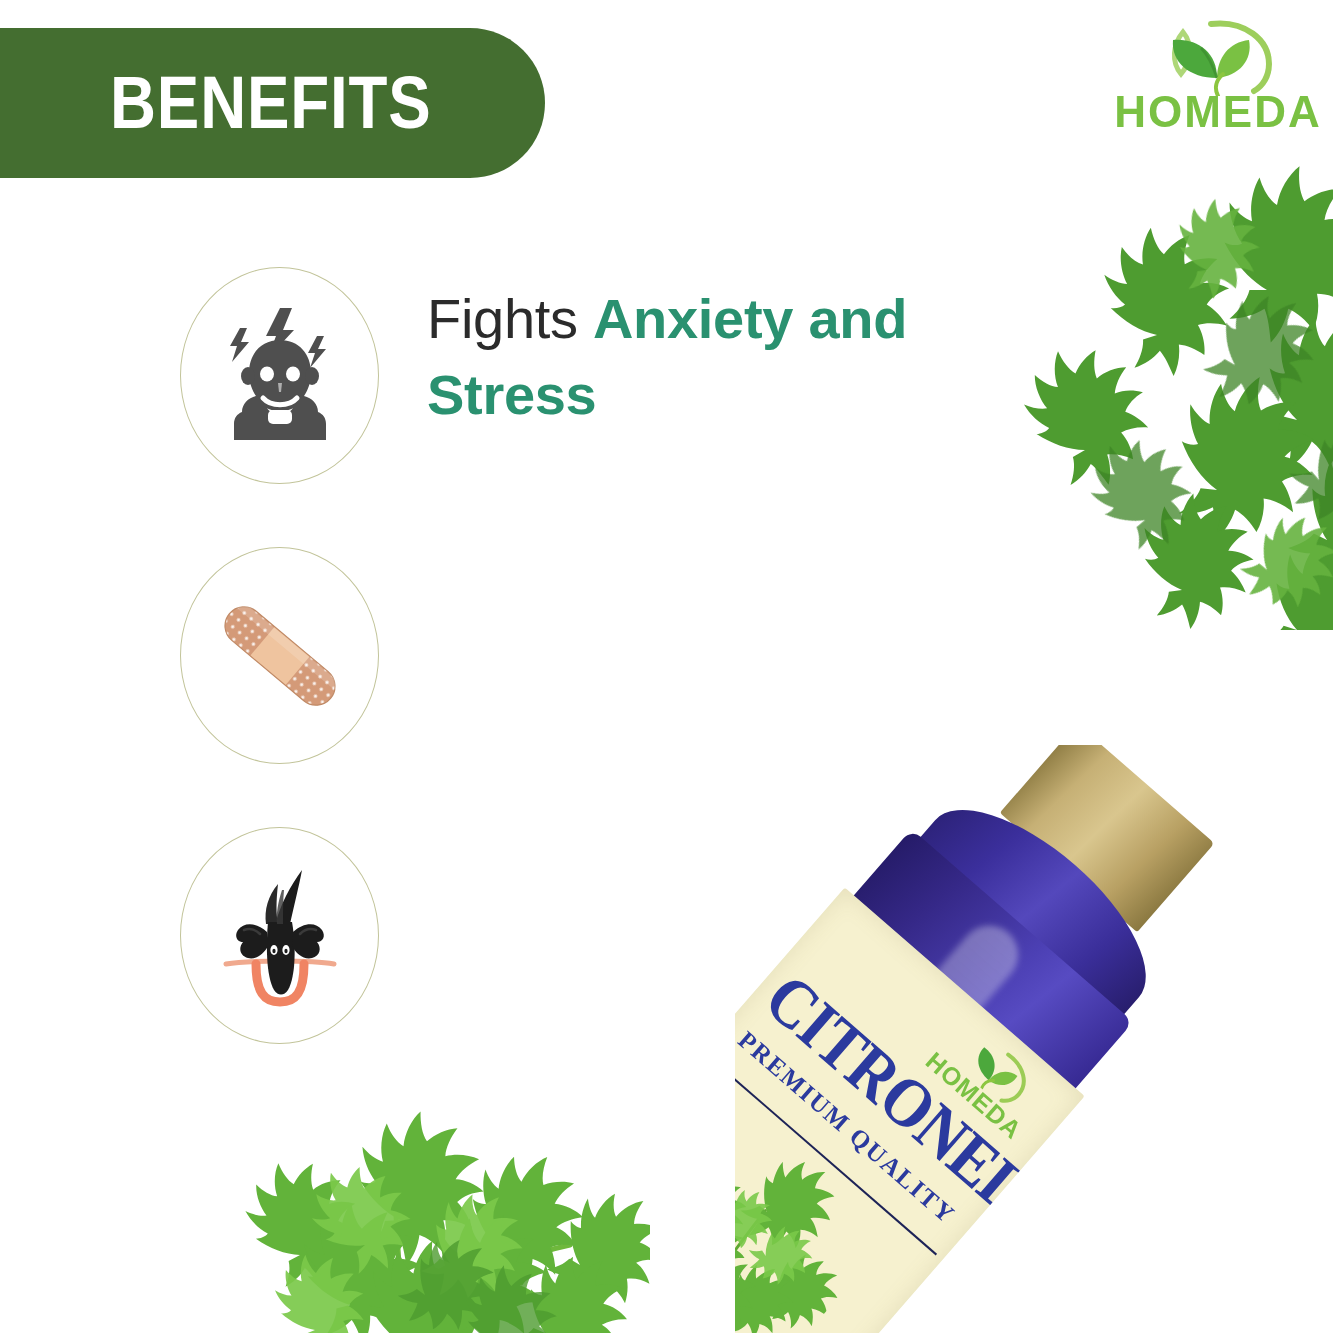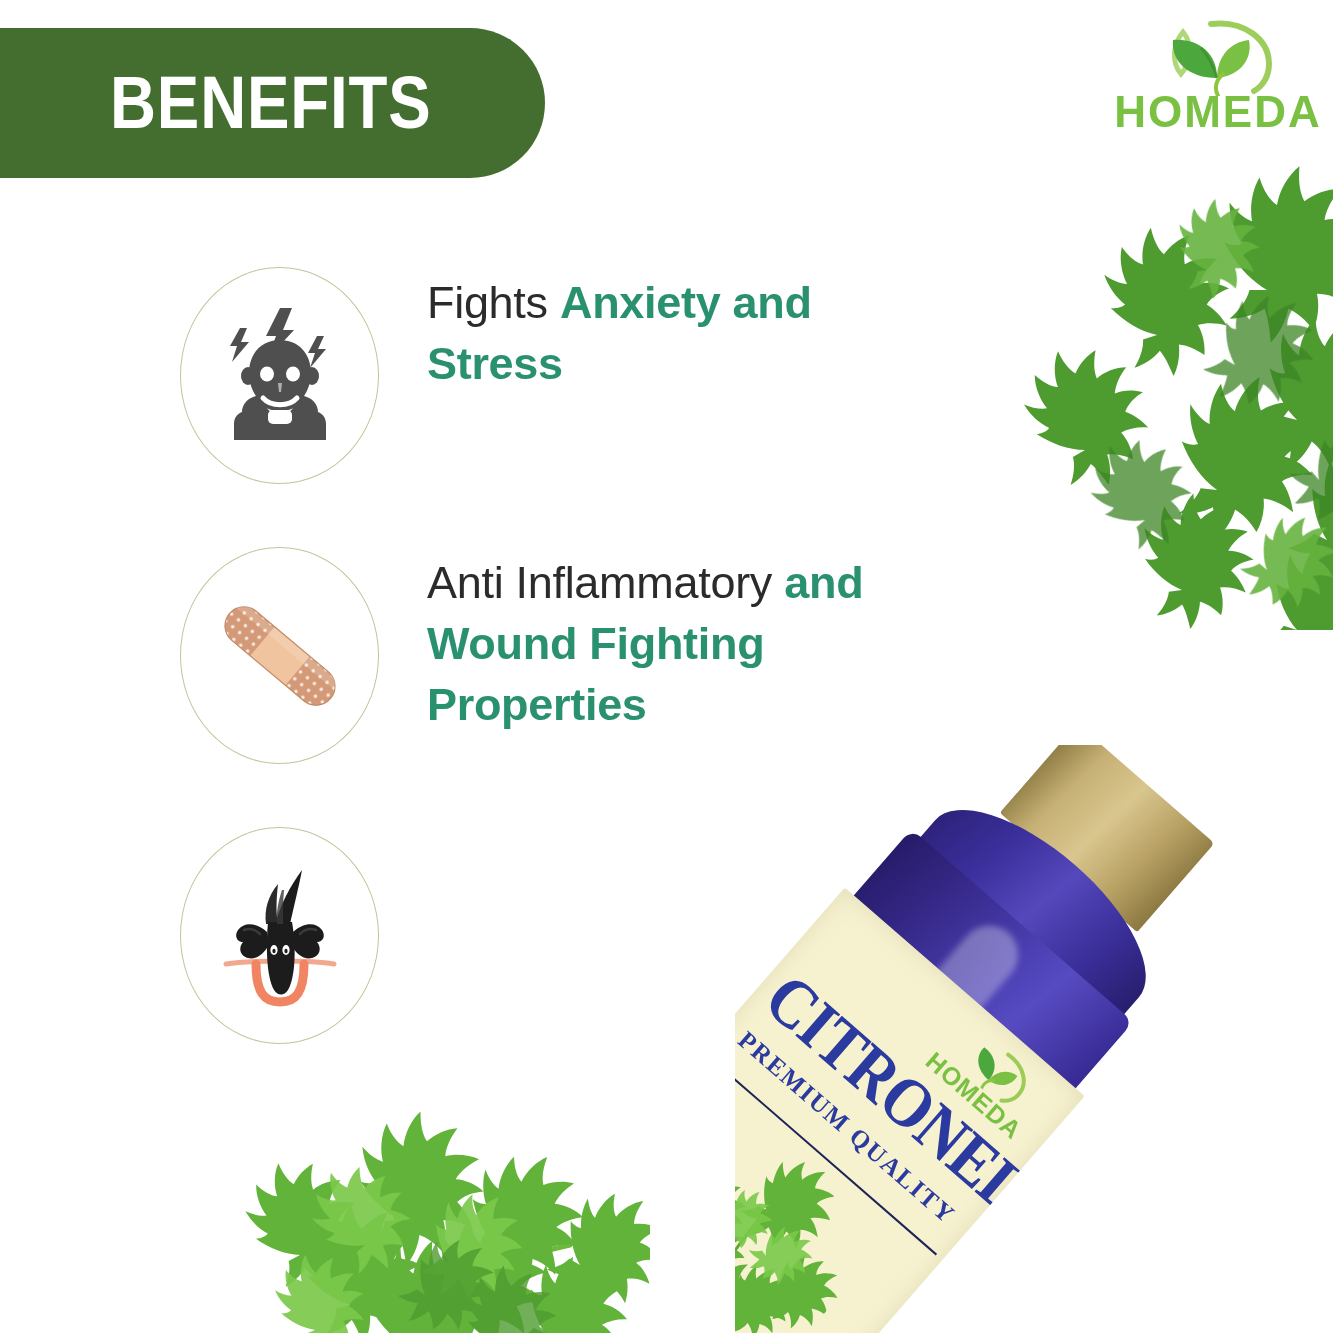--- a/index.html
+++ b/index.html
@@ -63,22 +63,22 @@
     width:197px;height:215px;
     border:1.5px solid #C2C49A;
     border-radius:50%;
     background:#fff;
     display:flex;align-items:center;justify-content:center;
     margin-top:22px;
   }
   .icon-circle svg{display:block;}
   .benefit-text{
     margin-left:48px;
-    margin-top:28px;
-    font-size:45px;
+    margin-top:36px;
+    font-size:56px;
     line-height:1.35;
     color:#2B2B2B;
     font-weight:400;
     max-width:500px;
     letter-spacing:-0.3px;
   }
   .benefit-text .hl{color:#2A9170;font-weight:700;}
 
   
   .plant-tr{position:absolute;right:-18px;top:160px;width:400px;height:470px;z-index:2;}
@@ -267,21 +267,20 @@
           </defs>
           <g transform="rotate(40 76 76)">
             <rect x="10" y="57" width="132" height="38" rx="19" fill="#D49A78"></rect>
             <rect x="10" y="57" width="132" height="38" rx="19" fill="url(#dots)"></rect>
             <rect x="53" y="57" width="46" height="38" fill="#EFC49F"></rect>
             <rect x="10" y="57" width="132" height="38" rx="19" fill="none" stroke="#C08A66" stroke-width="1.2"></rect>
             <rect x="10" y="58" width="132" height="9" rx="5" fill="#ffffff" opacity=".16"></rect>
           </g>
         </svg>
       </div>
-      <div class="benefit-text"><span>Anti Inflammatory </span><span class="hl">and Wound Fighting Properties</span></div>
     </div>
 
     <div class="benefit-row">
       <div class="icon-circle">
         <svg width="152" height="152" viewBox="0 0 152 152">
           <path d="M22,104 C44,100 108,100 130,104" stroke="#F0A98E" stroke-width="5" fill="none" stroke-linecap="round"></path>
           <path d="M52,104 C52,132 60,142 76,142 C92,142 100,132 100,104" fill="none" stroke="#F08463" stroke-width="9" stroke-linecap="round"></path>
           <path d="M98,10 C86,26 76,46 72,62 L86,64 C90,46 95,26 98,10 Z" fill="#1C1C1C"></path>
           <path d="M62,64 C60,50 64,36 74,24 C72,42 72,54 74,64 Z" fill="#2A2A2A"></path>
           <path d="M64,62 C62,84 62,116 70,130 C74,136 80,136 84,130 C92,116 92,84 88,62 Z" fill="#1C1C1C"></path>

